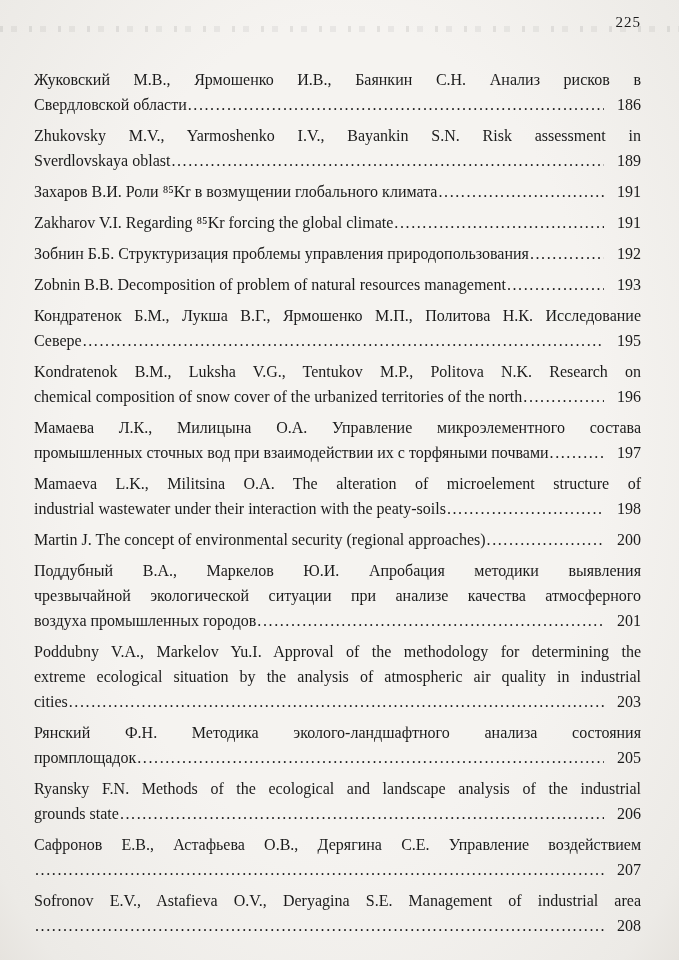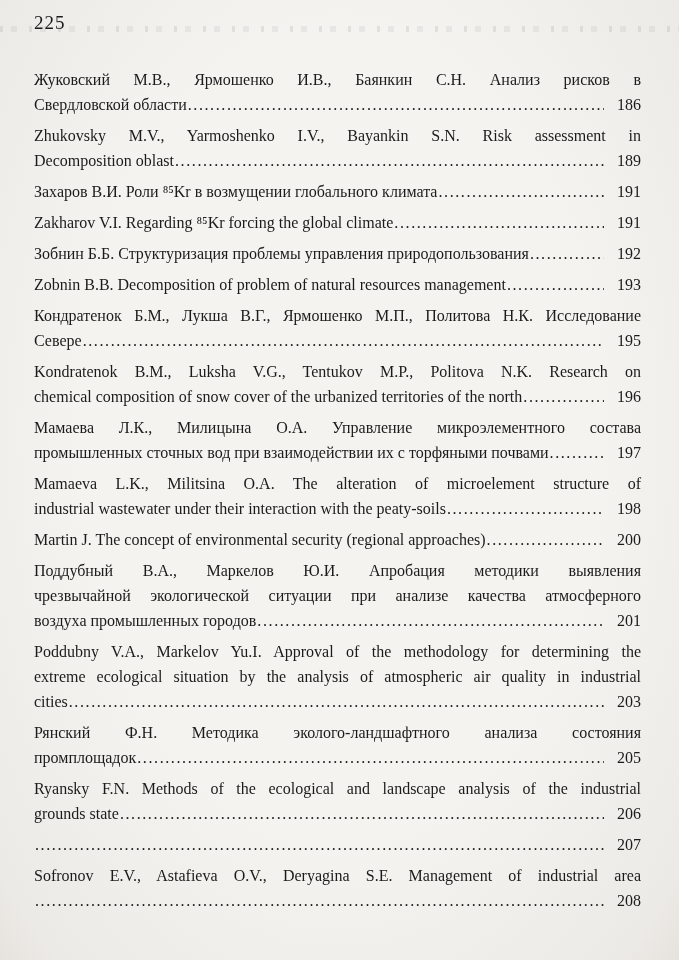--- a/index.html
+++ b/index.html
@@ -25,22 +25,22 @@
       rgba(60,60,60,0.10) 0 3px, rgba(0,0,0,0) 3px 11px,
       rgba(70,70,70,0.07) 11px 17px, rgba(0,0,0,0) 17px 29px);
     filter: blur(0.7px);
     pointer-events: none;
   }
   .page {
     position: relative;
     padding: 10px 38px 0 34px;
   }
   .page-number-header {
-    text-align: left;
-    font-size: 19px;
+    text-align: right;
+    font-size: 15px;
     line-height: 25px;
     letter-spacing: 1px;
   }
   .toc {
     margin-top: 32px;
   }
   .entry {
     font-size: 16px;
     line-height: 25px;
     margin-bottom: 6px;
@@ -84,21 +84,21 @@
         <div class="line full">Жуковский М.В., Ярмошенко И.В., Баянкин С.Н. Анализ рисков в</div>
         <div class="line last">
           <span class="tail">Свердловской области</span>
           <span class="dots">............................................................................................................................................................................................................................................................................................................</span>
           <span class="pg">186</span>
         </div>
       </div>
       <div class="entry">
         <div class="line full">Zhukovsky M.V., Yarmoshenko I.V., Bayankin S.N. Risk assessment in</div>
         <div class="line last">
-          <span class="tail">Decomposition oblast</span>
+          <span class="tail">Sverdlovskaya oblast</span>
           <span class="dots">............................................................................................................................................................................................................................................................................................................</span>
           <span class="pg">189</span>
         </div>
       </div>
       <div class="entry">
         <div class="line last">
           <span class="tail">Захаров В.И. Роли ⁸⁵Kr в возмущении глобального климата</span>
           <span class="dots">............................................................................................................................................................................................................................................................................................................</span>
           <span class="pg">191</span>
         </div>
@@ -191,20 +191,21 @@
       </div>
       <div class="entry">
         <div class="line full">Ryansky F.N. Methods of the ecological and landscape analysis of the industrial</div>
         <div class="line last">
           <span class="tail">grounds state</span>
           <span class="dots">............................................................................................................................................................................................................................................................................................................</span>
           <span class="pg">206</span>
         </div>
       </div>
       <div class="entry">
+        <div class="line full">Сафронов Е.В., Астафьева О.В., Дерягина С.Е. Управление воздействием</div>
         <div class="line last">
           <span class="dots">............................................................................................................................................................................................................................................................................................................</span>
           <span class="pg">207</span>
         </div>
       </div>
       <div class="entry">
         <div class="line full">Sofronov E.V., Astafieva O.V., Deryagina S.E. Management of industrial area</div>
         <div class="line last">
           <span class="dots">............................................................................................................................................................................................................................................................................................................</span>
           <span class="pg">208</span>

